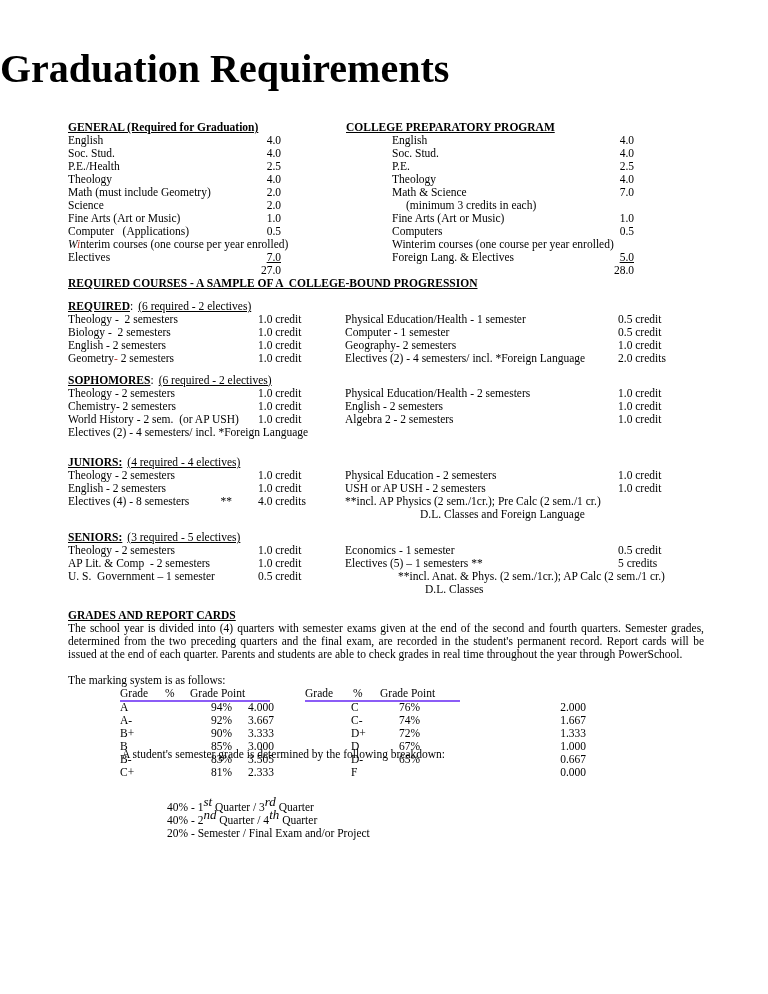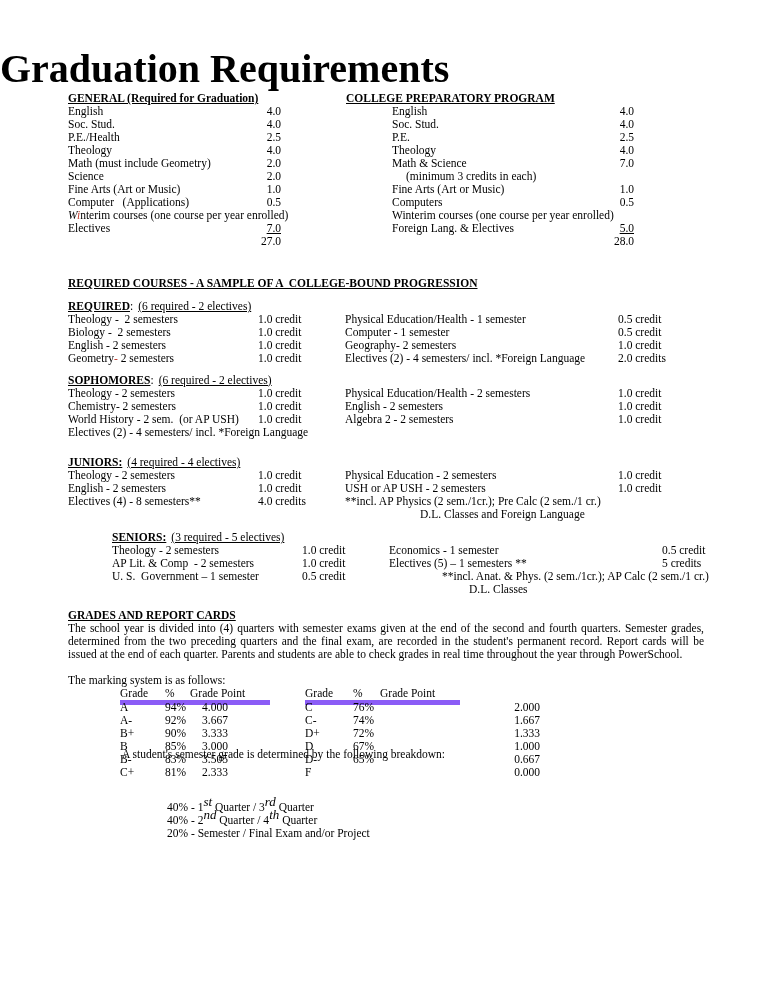--- a/index.html
+++ b/index.html
@@ -10,63 +10,63 @@
   }
   .b{font-weight:bold;text-align:center;}
   .u{text-decoration:underline;}
   .it{font-style:italic;}
   .pre{white-space:pre;}
   .red{color:#c13a2c;}
 
   #title{position:absolute;top:50px;left:0;width:768px;text-align:left;
          font-size:40px;line-height:38px;font-weight:bold;}
 
-  .sumcol{position:absolute;top:92px;}
+  .sumcol{position:absolute;top:121px;}
   #gen-col{left:68px;width:213px;}
   #cpp-col{left:346px;width:288px;}
   .shead{height:13px;white-space:pre;font-weight:bold;text-decoration:underline;}
   .srow{display:flex;height:13px;}
   .srow .lab{flex:1;white-space:pre;overflow:visible;}
   .srow .val{width:34px;text-align:right;white-space:pre;}
   #cpp-col .srow .lab{padding-left:46px;}
   #cpp-col .srow .lab.ind2{padding-left:60px;}
 
   .absline{position:absolute;height:13px;}
   #required-header{left:68px;top:277px;}
 
   .section{position:absolute;left:68px;width:650px;}
   #sec-freshman{top:300px;} #sec-sophomores{top:374px;}
-  #sec-juniors{top:456px;}  #sec-seniors{top:531px;margin-left:44px;}
+  #sec-juniors{top:456px;}  #sec-seniors{top:531px;}
   .sechead{height:13px;white-space:pre;}
   .sechead .sub{margin-left:5px;}
   .crow{display:flex;height:13px;}
   .c1{width:190px;white-space:pre;}
   .c2{width:87px;white-space:pre;}
   .c3{width:273px;white-space:pre;overflow:visible;}
   .c4{width:82px;white-space:pre;}
-  .csb{display:flex;padding-right:26px;box-sizing:border-box;}
+  .csb{display:flex;justify-content:space-between;padding-right:26px;box-sizing:border-box;}
   .clong{white-space:pre;}
   .pad-note-j2{padding-left:352px;white-space:pre;}
   .pad-note-s1{padding-left:53px;}
   .pad-note-s2{padding-left:357px;white-space:pre;}
 
   #grades-header{left:68px;top:609px;}
   #grades-par{position:absolute;left:68px;top:622px;width:636px;text-align:justify;}
   #mark-intro{left:68px;top:674px;}
   #mark-head{position:absolute;left:120px;top:687px;width:460px;height:13px;}
-  .mhgroup{position:absolute;top:0;height:13px;border-bottom:5px solid #8b5cf6;white-space:pre;}
+  .mhgroup{position:absolute;top:0;height:13px;border-bottom:2px solid #8b5cf6;white-space:pre;}
   #mh-left{left:0;width:150px;}
   #mh-right{left:185px;width:155px;}
   .mh1{display:inline-block;width:45px;}
   .mh2{display:inline-block;width:25px;}
   .mh4{display:inline-block;width:48px;}
   .mh5{display:inline-block;width:27px;}
   #mark-rows{position:absolute;left:120px;top:701px;}
   .mrow{display:flex;height:13px;}
-  .g1{width:45px;}.g2{width:37px;}.g3{width:103px;}
+  .g1{width:45px;}.g2{width:37px;margin-left:46px;}.g3{width:103px;}
   .g4{width:48px;}.g5{width:67px;}.g6{width:120px;text-align:right;}
   #bd-intro{left:122px;top:748px;}
   #bd-lines{position:absolute;left:167px;top:801px;}
   .bdline{height:13px;white-space:pre;}
   sup{font-size:13px;vertical-align:super;line-height:0;font-style:italic;}
 </style>
 </head>
 <body>
 
 <div class="page">

